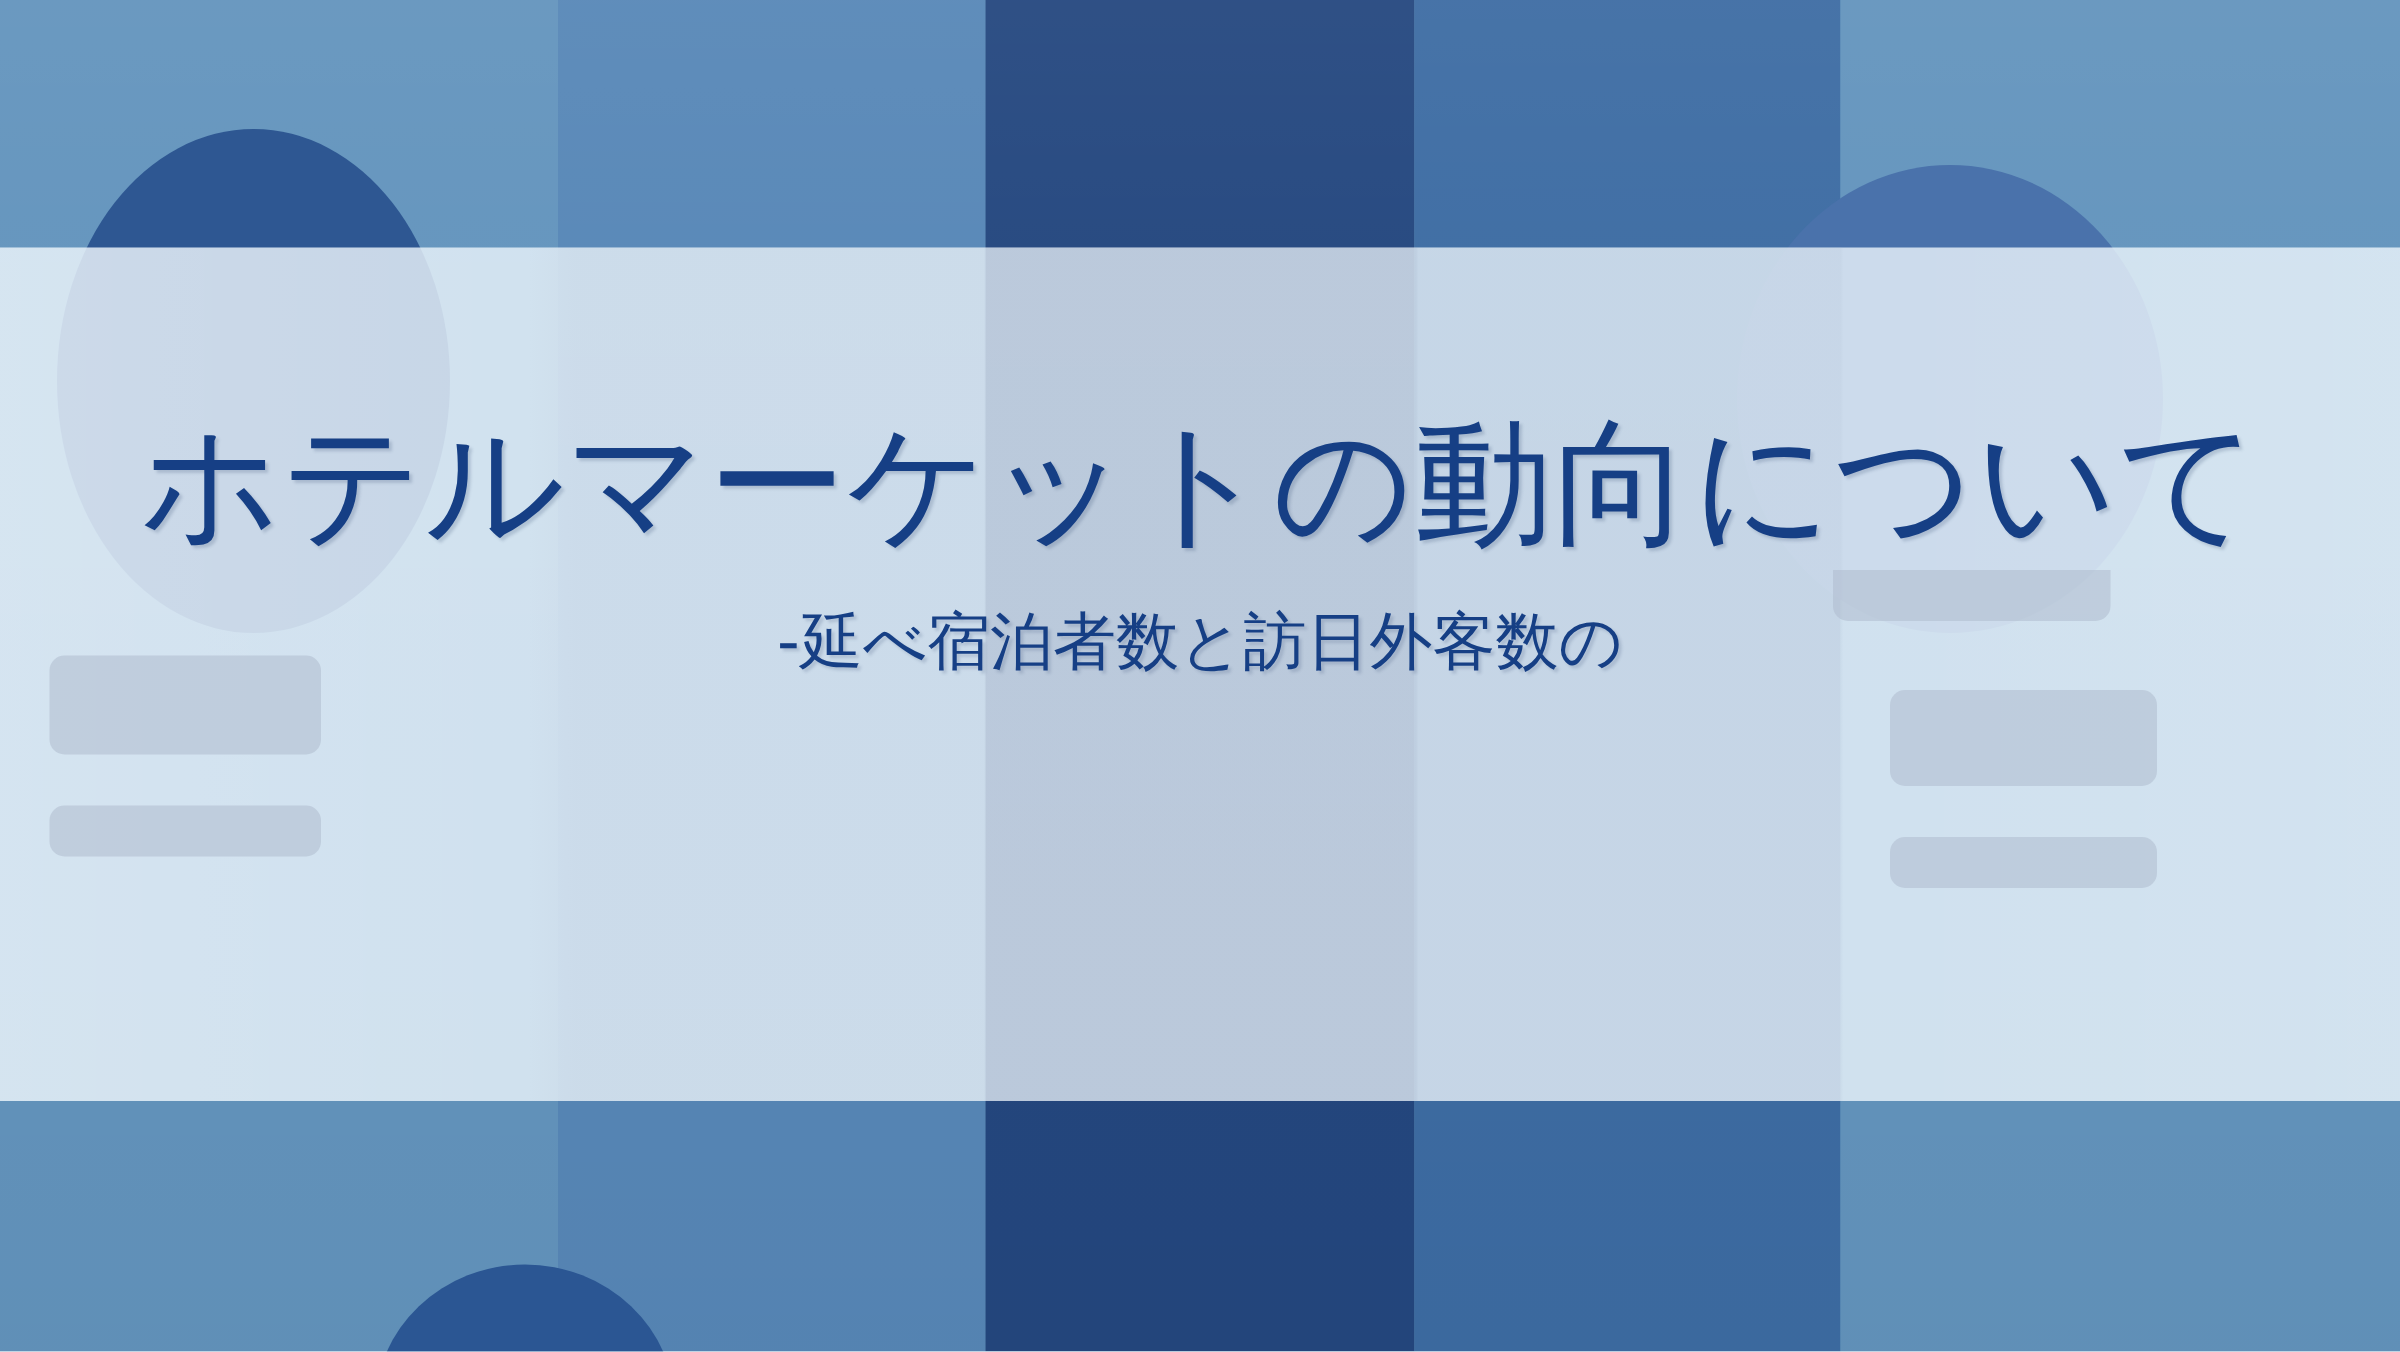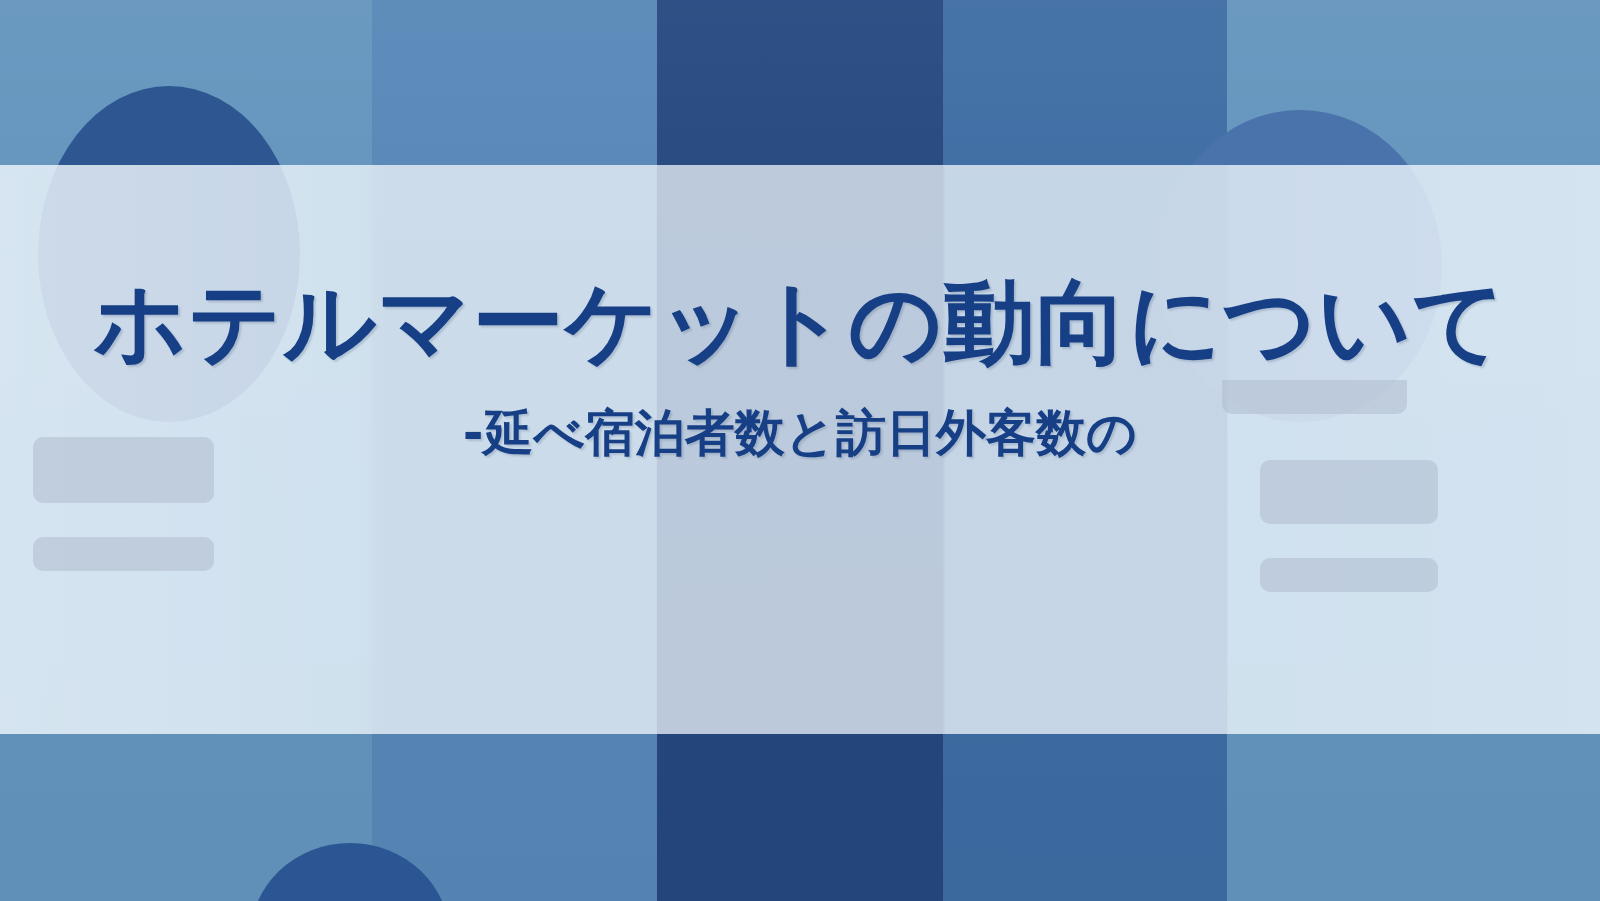--- a/index.html
+++ b/index.html
@@ -127,34 +127,34 @@
     display: flex;
     flex-direction: column;
     align-items: center;
     justify-content: flex-start;
     padding-top: 108px;
     box-sizing: border-box;
   }
 
   .title {
     font-size: 92px;
-    font-weight: 700;
+    font-weight: 400;
     line-height: 1.08;
     color: #163f85;
     letter-spacing: 0.5px;
     white-space: nowrap;
     text-shadow: 2px 2px 2px rgba(60,80,120,0.22);
     margin: 0;
   }
 
   .subtitle {
     margin-top: 30px;
     text-align: center;
-    font-size: 50px;
-    font-weight: 700;
+    font-size: 42px;
+    font-weight: 400;
     line-height: 1.26;
     color: #163f85;
     text-shadow: 2px 2px 2px rgba(60,80,120,0.20);
   }
   .subtitle-line { display: block; white-space: nowrap; }
 </style>
 </head>
 <body>
 
 <div class="slide">

